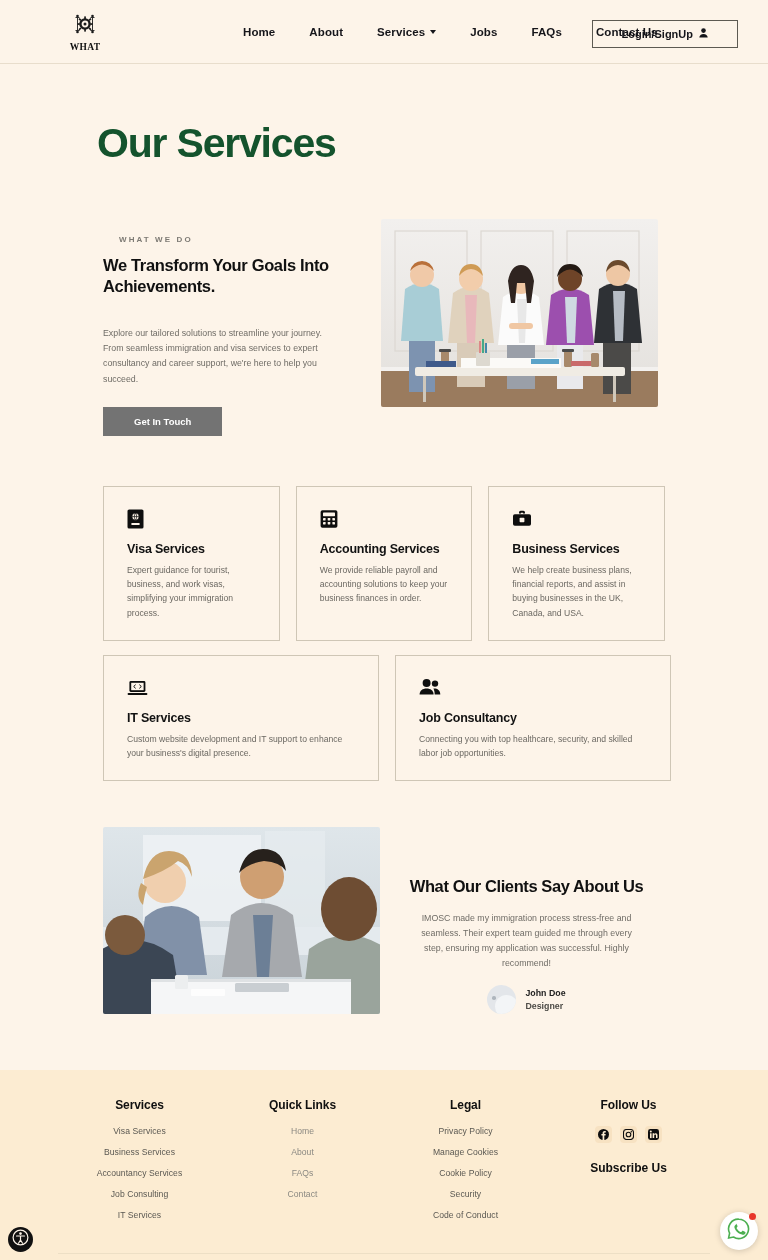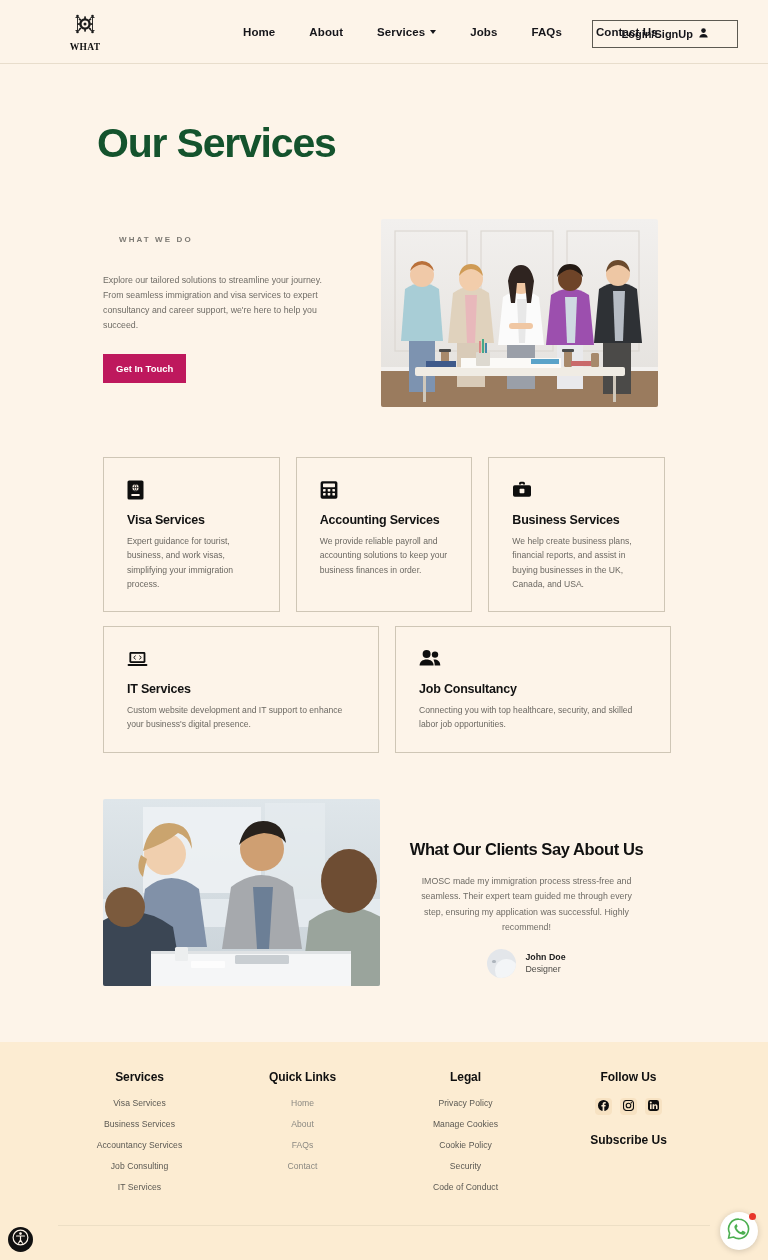--- a/index.html
+++ b/index.html
@@ -121,25 +121,25 @@
   }
   .hero-body {
     font-size: 8.8px;
     line-height: 1.72;
     color: #6f6c66;
     margin-bottom: 20px;
     margin-top: 29px;
   }
   .cta {
     display: inline-block;
-    background: #be185d;
+    background: #737373;
     color: #fff;
     font-size: 9.5px;
     font-weight: 600;
-    padding: 9px 13px;
+    padding: 9px 31px;
     cursor: pointer;
     border: none;
     font-family: "Liberation Sans", sans-serif;
   }
   .hero-img {
     width: 277px;
     height: 188px;
     border-radius: 2px;
     overflow: hidden;
     flex-shrink: 0;
@@ -175,21 +175,21 @@
     color: #6b6862;
   }
   .row2 { margin-top: 14px; }
   .row2 .card:first-child { flex: 0 0 276px; }
   .row2 .card:last-child   { flex: 0 0 276px; }
 
   
   .testimonial {
     display: flex;
     margin: 46px 95px 0 103px;
-    align-items: center;
+    align-items: flex-end;
   }
   .test-img {
     width: 277px;
     height: 187px;
     flex-shrink: 0;
     overflow: hidden;
     border-radius: 2px;
   }
   .test-right {
     flex: 1;
@@ -236,21 +236,21 @@
     content: "";
     position: absolute;
     left: 5px; top: 11px;
     width: 3.5px; height: 3.5px;
     border-radius: 50%;
     background: #aeb5bd;
     z-index: 2;
   }
   .person-meta { text-align: left; }
   .person-name { font-size: 8.8px; font-weight: 700; color: #222; line-height: 1.45; }
-  .person-role { font-size: 8.8px; color: #4d4b47; line-height: 1.45; }
+  .person-role { font-size: 8.8px; color: #4d4b47; line-height: 1.45; font-weight: bold; }
 
   
   .footer {
     background: #fcecd2;
     margin-top: 56px;
     padding: 28px 0 0 0;
     height: 257px;
   }
   .footer-cols {
     display: flex;
@@ -402,20 +402,21 @@
         </svg>
     </span>
   </button>
 </div>
 
 <h1 class="page-title">Our Services</h1>
 
 <div class="hero">
   <div class="hero-left">
     <div class="eyebrow">WHAT WE DO</div>
+    <div class="hero-head">We Transform Your Goals Into Achievements.</div>
     <div class="hero-body">Explore our tailored solutions to streamline your journey. From seamless immigration and visa services to expert consultancy and career support, we're here to help you succeed.</div>
     <button class="cta">Get In Touch</button>
   </div>
 
   <div class="hero-img">
     <svg width="277" height="188" viewBox="0 0 277 188">
       <defs>
         <linearGradient id="wall" x1="0" y1="0" x2="0" y2="1">
           <stop offset="0%" stop-color="#f2f0ee"></stop>
             <stop offset="100%" stop-color="#e3e0dc"></stop>

